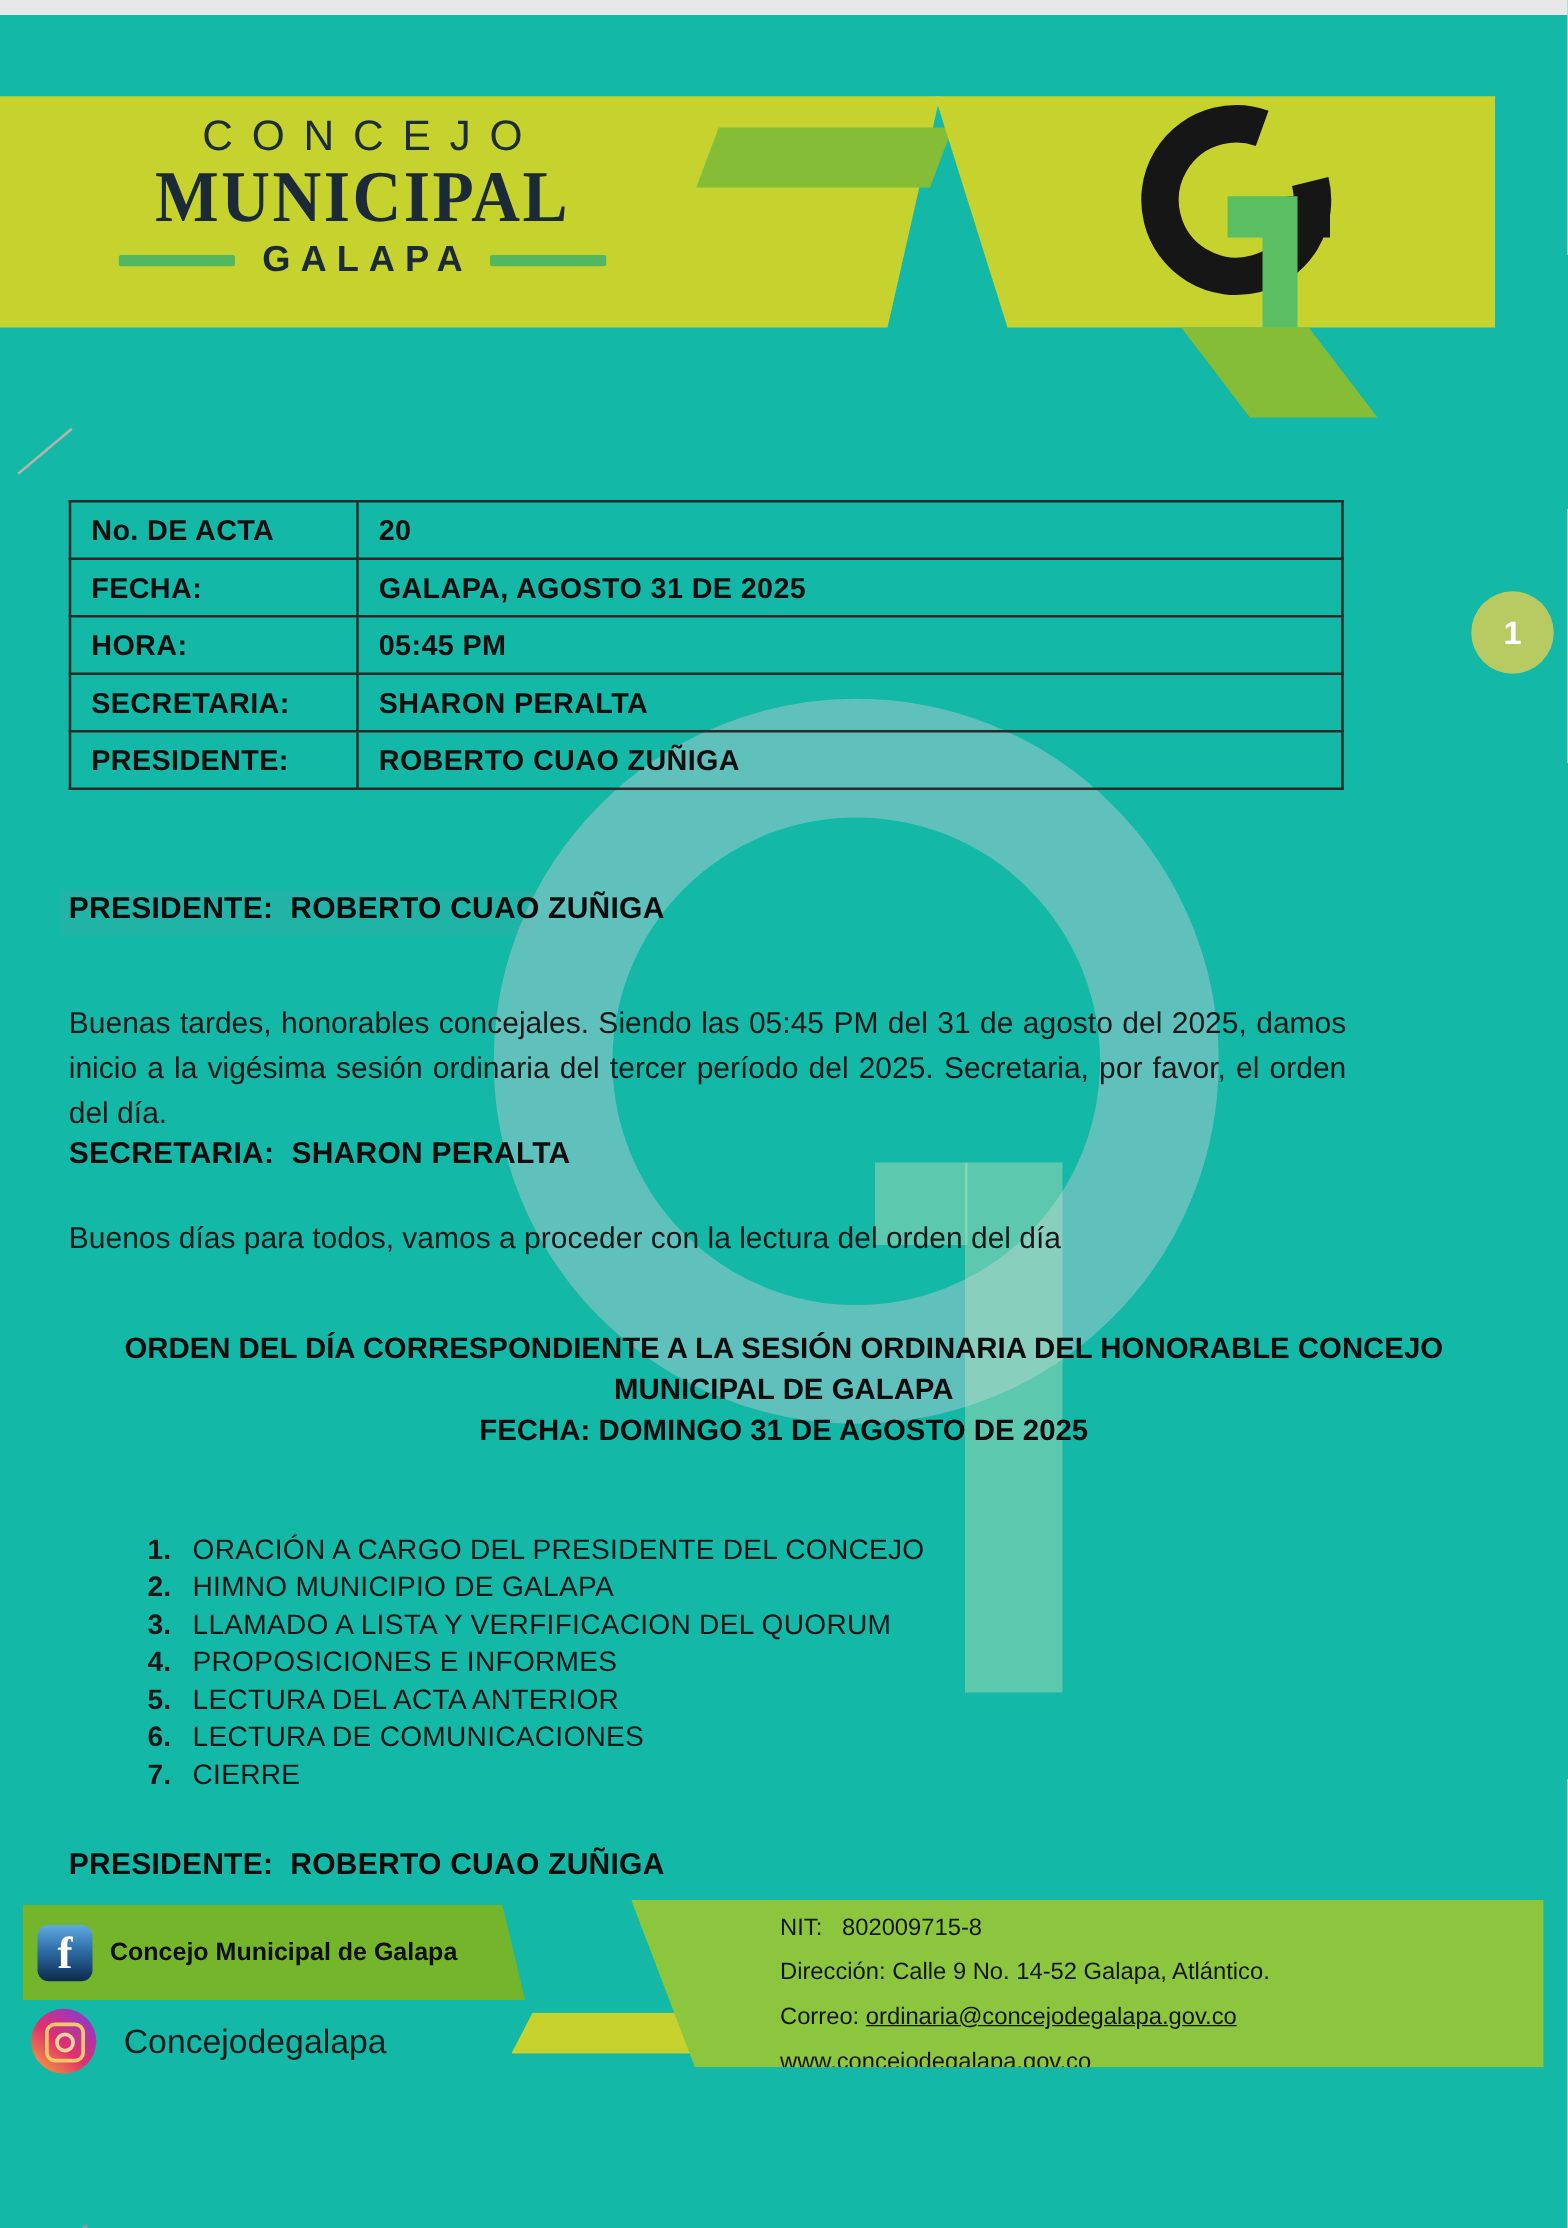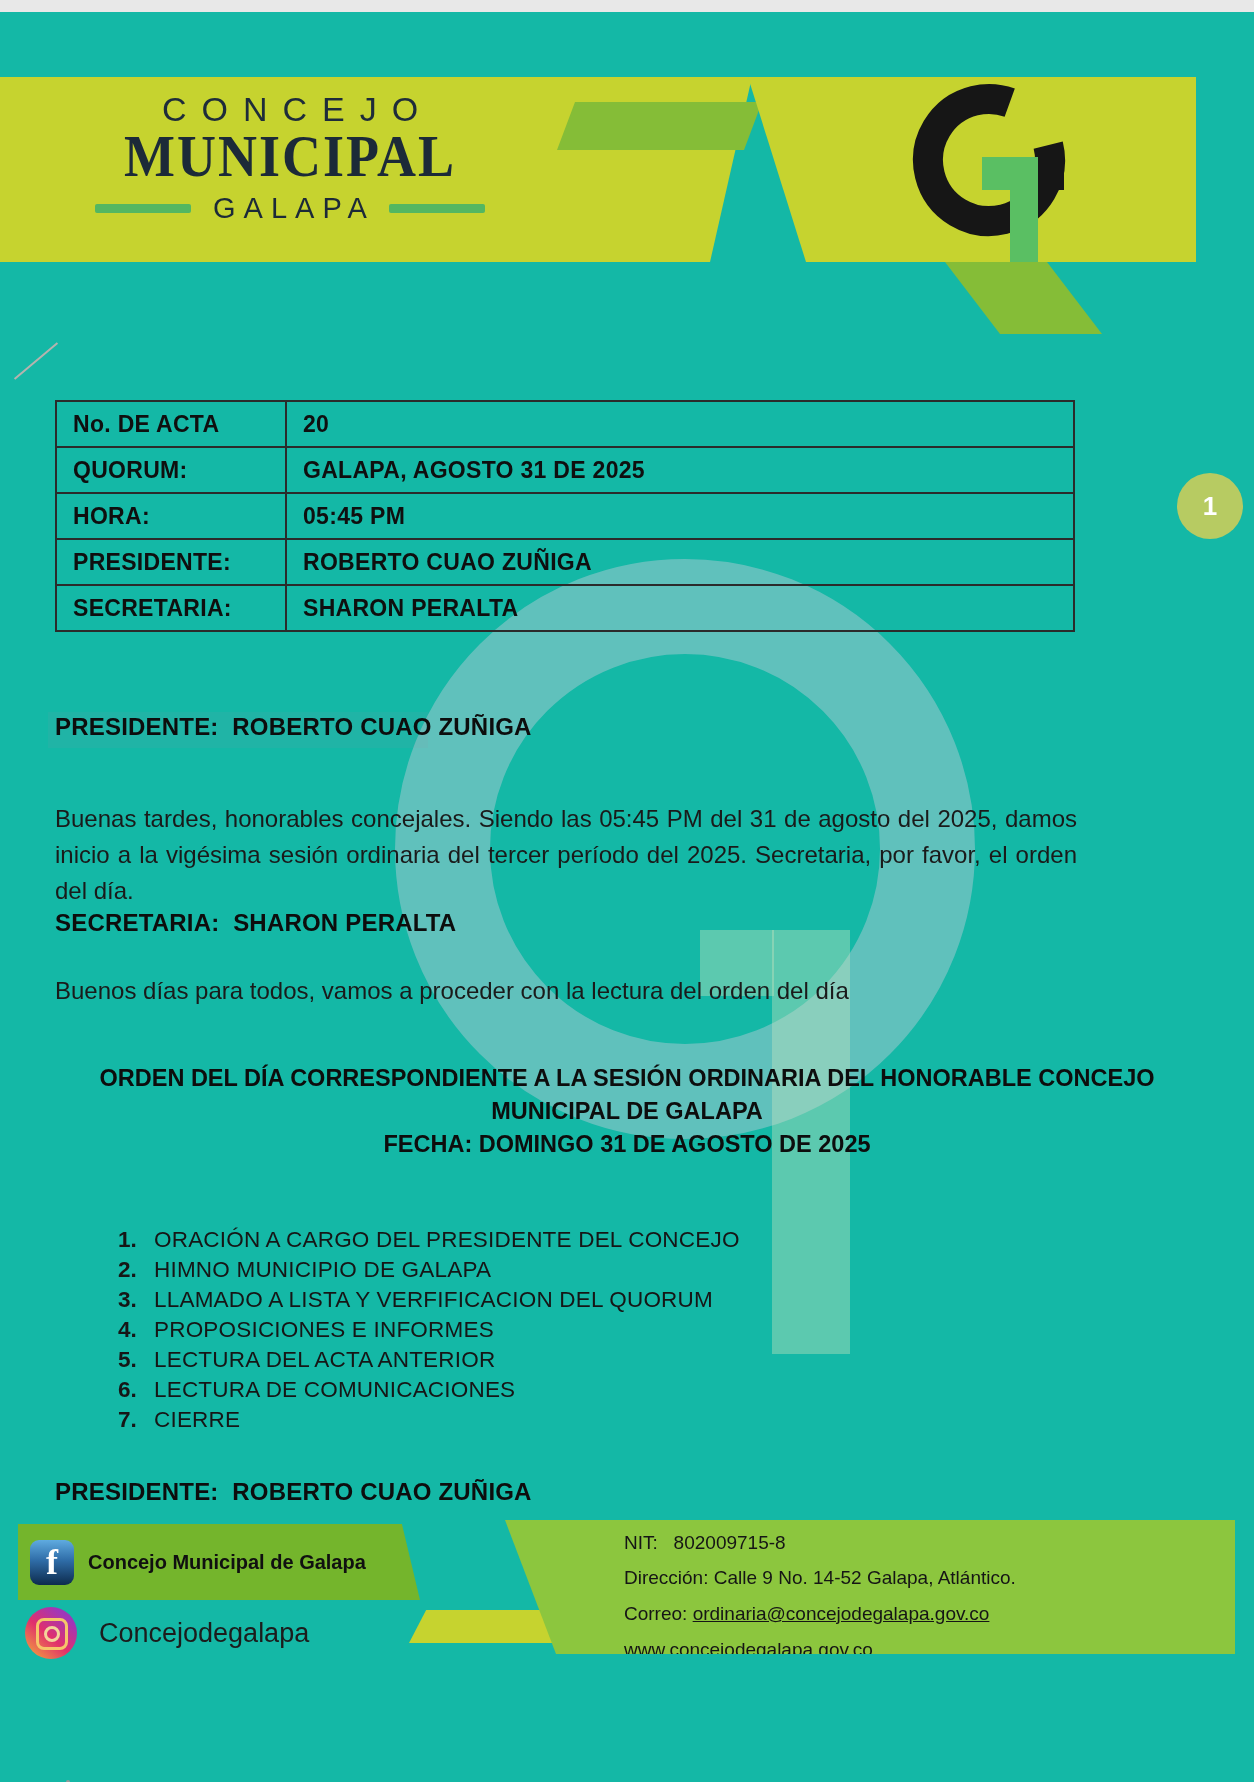--- a/index.html
+++ b/index.html
@@ -14,21 +14,21 @@
     position:absolute;left:95px;top:78px;width:390px;z-index:2;text-align:center;
     color:#1e2c3a;
   }
   .logo-line1{font-size:34px;font-weight:500;letter-spacing:15px;line-height:38px;text-indent:15px;}
   .logo-line2{
     font-family:"Liberation Serif", serif;font-weight:bold;font-size:54px;line-height:58px;
     letter-spacing:2px;transform:scaleY(1.08);color:#1c2a38;
   }
   .logo-line3-row{display:flex;align-items:center;justify-content:center;gap:14px;margin-top:6px;}
   .logo-dash{width:100px;height:9px;background:#53b761;border-radius:2px;}
-  .logo-line3{font-size:29px;font-weight:normal;letter-spacing:8px;text-indent:8px;color:#1c2a38;}
+  .logo-line3{font-size:29px;font-weight:bold;letter-spacing:8px;text-indent:8px;color:#1c2a38;}
   
   .page-badge{
     position:absolute;left:1177px;top:461px;width:66px;height:66px;border-radius:50%;
     background:#b7cb62;color:#fff;font-size:26px;font-weight:bold;z-index:3;
     display:flex;align-items:center;justify-content:center;
   }
   
   .watermark-ring{
     position:absolute;left:395px;top:547px;width:390px;height:390px;border-radius:50%;
     border:95px solid rgba(203,204,219,0.42);z-index:0;
@@ -144,34 +144,34 @@
   <div class="scan-dot" style="left:66px;top:1768px;"></div>
   <div class="scan-dot" style="left:620px;top:1770px;"></div>
 
   <table class="meta-table">
     <tbody>
         <tr>
       <td class="lbl">No. DE ACTA</td>
       <td>20</td>
     </tr>
     <tr>
-      <td class="lbl">QUORUM:</td>
+      <td class="lbl">FECHA:</td>
       <td>GALAPA, AGOSTO 31 DE 2025</td>
     </tr>
     <tr>
       <td class="lbl">HORA:</td>
       <td>05:45 PM</td>
     </tr>
     <tr>
+      <td class="lbl">SECRETARIA:</td>
+      <td>SHARON PERALTA</td>
+    </tr>
+    <tr>
       <td class="lbl">PRESIDENTE:</td>
       <td>ROBERTO CUAO ZUÑIGA</td>
-    </tr>
-    <tr>
-      <td class="lbl">SECRETARIA:</td>
-      <td>SHARON PERALTA</td>
     </tr>
   </tbody>
     </table>
 
   <div class="h-speaker" style="top:701px;">PRESIDENTE:&nbsp; ROBERTO CUAO ZUÑIGA</div>
 
   <div class="para" style="top:789px;">Buenas tardes, honorables concejales. Siendo las 05:45 PM del 31 de agosto del 2025, damos inicio a la vigésima sesión ordinaria del tercer período del 2025. Secretaria, por favor, el orden del día.</div>
 
   <div class="h-speaker" style="top:897px;">SECRETARIA:&nbsp; SHARON PERALTA</div>
 

